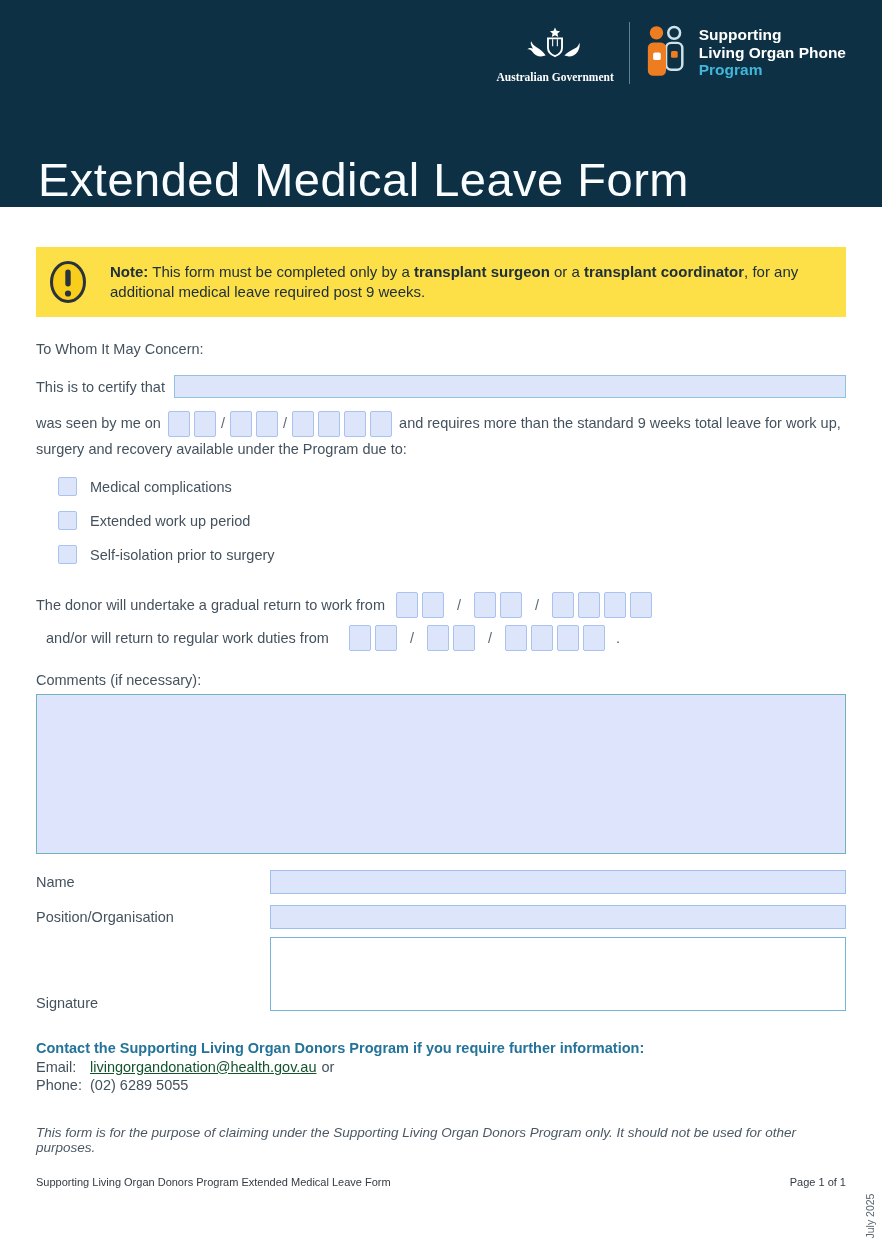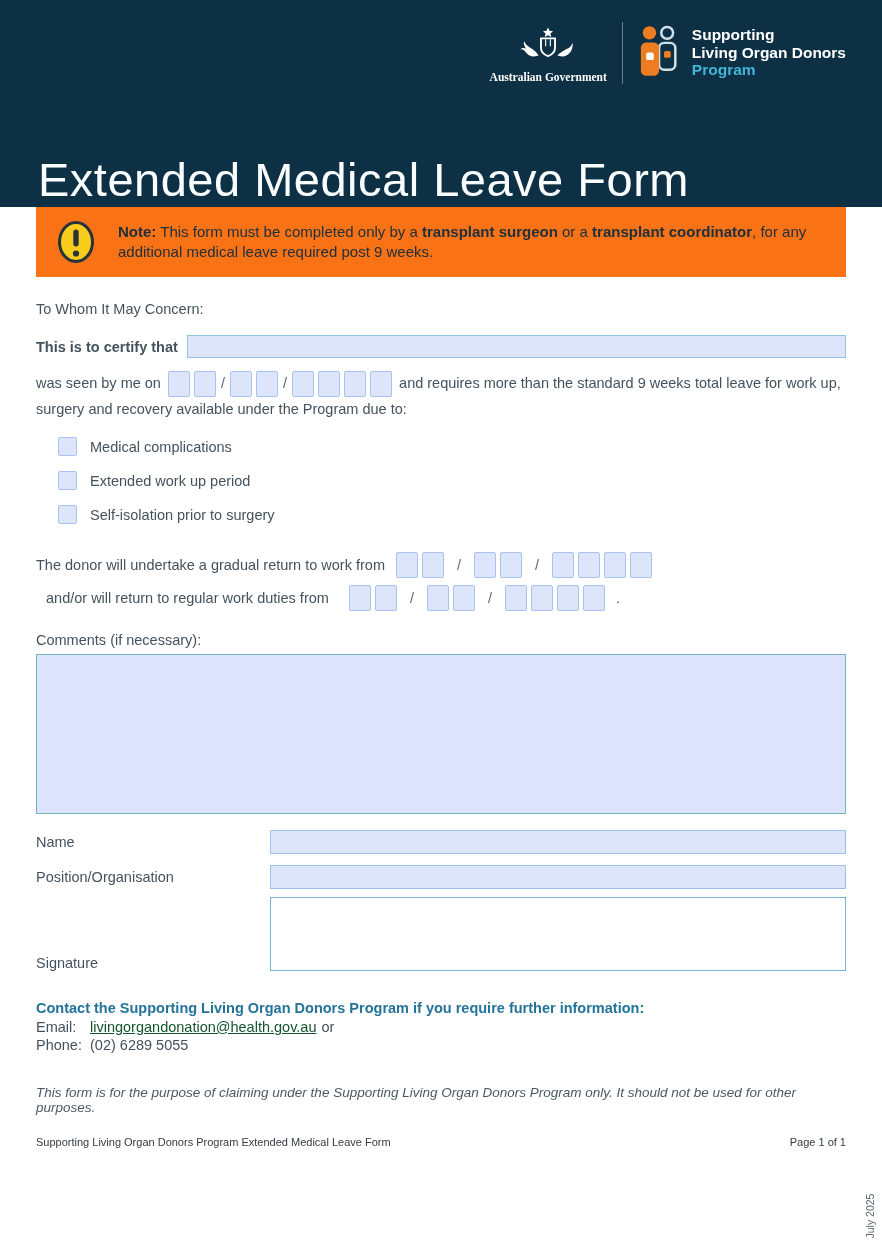--- a/index.html
+++ b/index.html
@@ -34,31 +34,31 @@
   .page-title {
     position:absolute; left:38px; bottom:0;
     font-size:47px; font-weight:300; letter-spacing:0.5px;
     color:#fafdff; white-space:nowrap;
   }
 
   
   .content { padding:0 36px; font-size:14.5px; }
 
   .note {
-    background:#f97316;
+    margin-top:40px; background:#fde047;
     display:flex; align-items:center; gap:22px;
-    padding:13px 18px 13px 20px;
+    padding:13px 18px 13px 12px;
     color:#20303b; font-size:15px; line-height:20.5px;
   }
   .note-icon { flex-shrink:0; width:40px; height:44px; }
   .note b { font-weight:bold; }
 
   .salutation { margin-top:24px; }
 
-  .certify-row { margin-top:18px; display:flex; align-items:center; gap:9px;font-weight:bold; }
+  .certify-row { margin-top:18px; display:flex; align-items:center; gap:9px; }
   .certify-field { flex:1; height:23px; background:#dce5fa; border:1px solid #93c2e0; }
 
   .seen-para { margin-top:13px; line-height:25px; }
   .dgroup { display:inline-flex; gap:4px; vertical-align:middle; margin:0 3px; }
   .dbox {
     width:22px; height:26px; background:#dce5fa;
     border:1px solid #a9c2ef; border-radius:2px;
   }
   .dsep { margin:0 2px; color:#5a6a76; }
 
@@ -137,21 +137,21 @@
             <circle cx="30.5" cy="8" r="6.2" fill="none" stroke="#cfe2ea" stroke-width="2.6"></circle>
             <rect x="22" y="18.5" width="17" height="28" rx="5.5" fill="none" stroke="#cfe2ea" stroke-width="2.6"></rect>
             <circle cx="12" cy="8" r="7" fill="#ee7d22"></circle>
             <rect x="3" y="18" width="19" height="35" rx="5.5" fill="#ee7d22"></rect>
             <rect x="8.5" y="28.5" width="8" height="8" rx="2" fill="#ffffff"></rect>
             <rect x="27.2" y="27" width="7" height="7" rx="1.6" fill="#ee7d22"></rect>
           </svg>
         </div>
         <div class="logo-text">
           <div>Supporting</div>
-          <div>Living Organ Donors</div>
+          <div>Living Organ Phone</div>
           <div class="program-line">Program</div>
         </div>
       </div>
     </div>
     <div class="page-title">Extended Medical Leave Form</div>
   </div>
 
   <div class="content">
 
     <div class="note">

